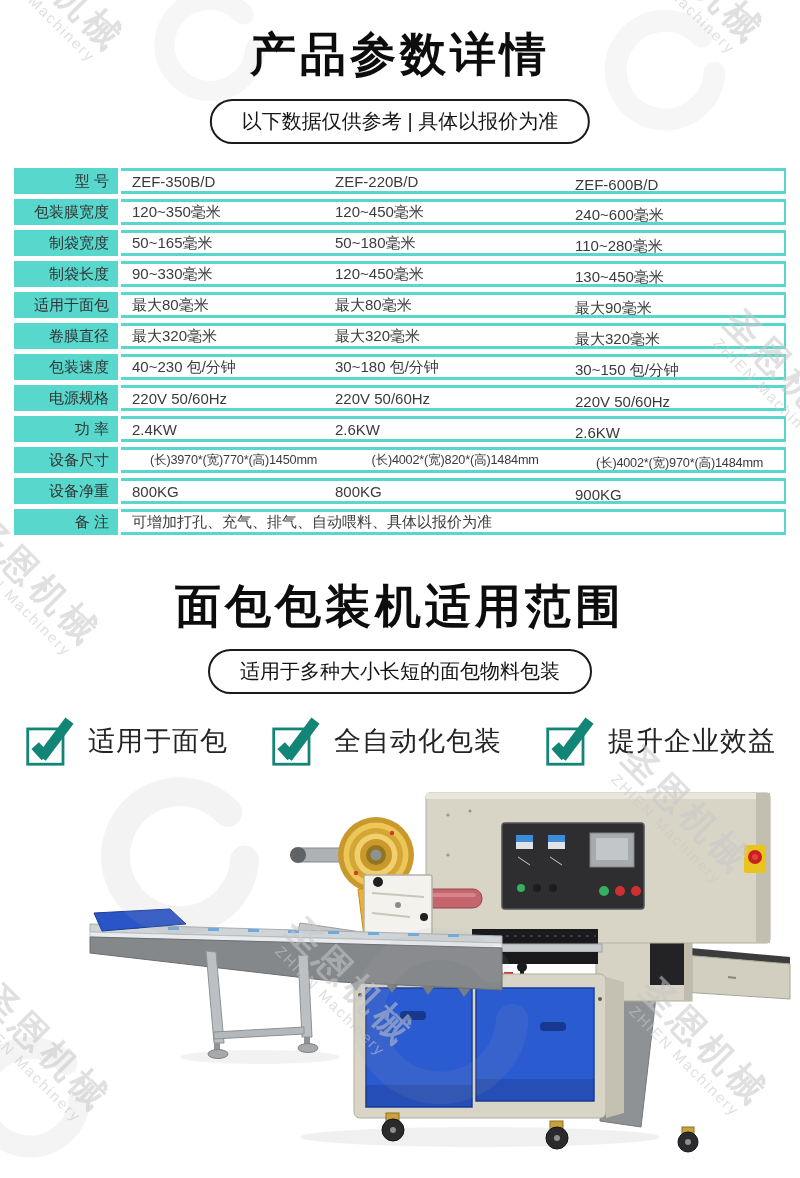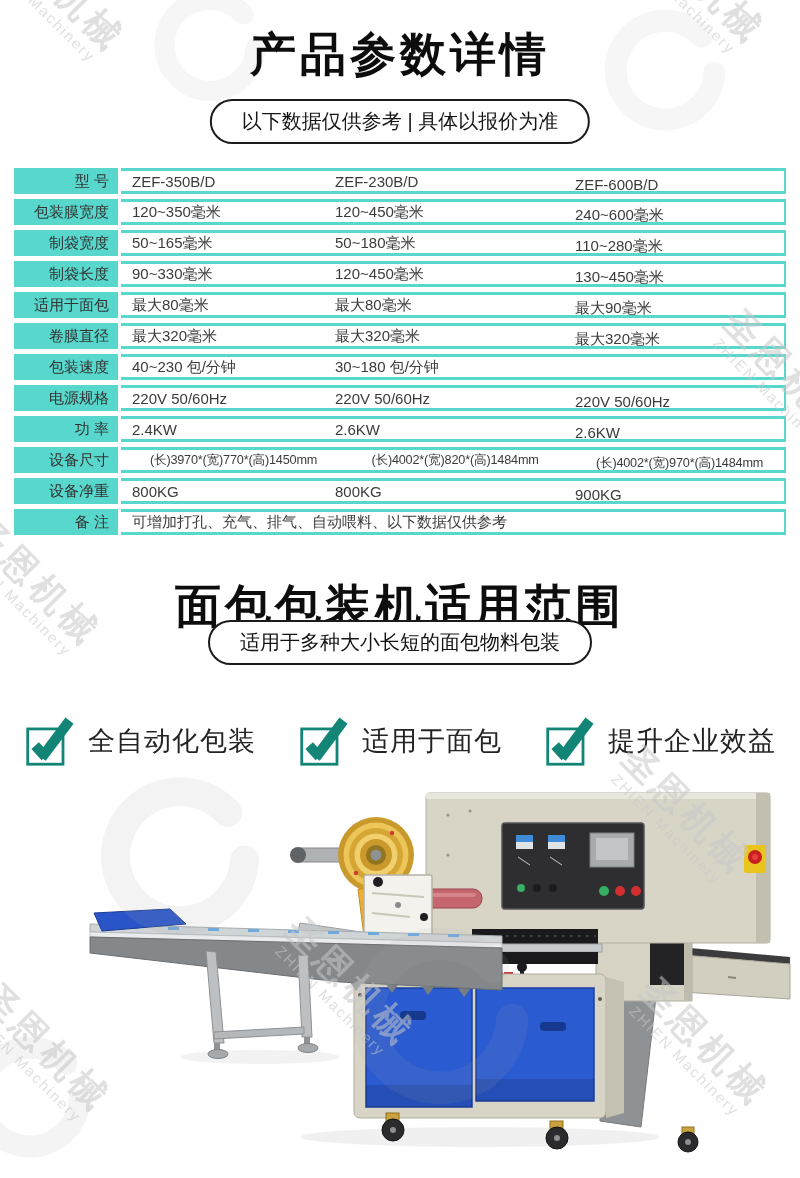--- a/index.html
+++ b/index.html
@@ -7,21 +7,21 @@
         font-family:"Liberation Sans","DejaVu Sans",sans-serif;}
   
   .big-title{position:absolute;left:0;right:0;text-align:center;
              font-size:46px;font-weight:bold;color:#0d0d0d;letter-spacing:4px;z-index:2;}
   #title1{top:24px;}
   #title2{top:576px;}
   .pill{position:absolute;left:50%;transform:translateX(-50%);
         border:2px solid #1b1b1b;border-radius:28px;padding:7px 30px;
         font-size:20px;color:#141414;white-space:nowrap;background:#fff;z-index:2;}
   #pill1{top:99px;text-align:right;}
-  #pill2{top:620px;}
+  #pill2{top:649px;}
   
   .spec{position:absolute;top:168px;left:14px;width:772px;z-index:2;}
   .row{display:flex;height:26px;margin-bottom:5px;}
   .lbl{width:104px;background:var(--accent,#58d7cd);color:#323232;font-size:15px;
        display:flex;align-items:center;justify-content:flex-end;
        padding-right:9px;box-sizing:border-box;white-space:nowrap;}
   .vals{flex:1;margin-left:3px;background:#fff;box-sizing:border-box;
         border-top:3px solid var(--accent,#58d7cd);
         border-bottom:3px solid var(--accent,#58d7cd);
         border-right:2px solid var(--accent,#58d7cd);
@@ -69,21 +69,21 @@
 
   <div class="big-title" id="title1">产品参数详情</div>
   <div class="pill" id="pill1">以下数据仅供参考 | 具体以报价为准</div>
 
   <div class="spec">
 
     <div class="row">
       <div class="lbl">型 号</div>
       <div class="vals">
         <span class="c c1">ZEF-350B/D</span>
-        <span class="c c2">ZEF-230B/D</span>
+        <span class="c c2">ZEF-220B/D</span>
         <span class="c c3">ZEF-600B/D</span>
       </div>
     </div>
 
     <div class="row">
       <div class="lbl">包装膜宽度</div>
       <div class="vals">
         <span class="c c1">120~350毫米</span>
         <span class="c c2">120~450毫米</span>
         <span class="c c3">240~600毫米</span>
@@ -124,20 +124,21 @@
         <span class="c c2">最大320毫米</span>
         <span class="c c3">最大320毫米</span>
       </div>
     </div>
 
     <div class="row">
       <div class="lbl">包装速度</div>
       <div class="vals">
         <span class="c c1">40~230 包/分钟</span>
         <span class="c c2">30~180 包/分钟</span>
+        <span class="c c3">30~150 包/分钟</span>
       </div>
     </div>
 
     <div class="row">
       <div class="lbl">电源规格</div>
       <div class="vals">
         <span class="c c1">220V 50/60Hz</span>
         <span class="c c2">220V 50/60Hz</span>
         <span class="c c3">220V 50/60Hz</span>
       </div>
@@ -166,45 +167,45 @@
       <div class="vals">
         <span class="c c1">800KG</span>
         <span class="c c2">800KG</span>
         <span class="c c3">900KG</span>
       </div>
     </div>
 
     <div class="row note-row">
       <div class="lbl">备 注</div>
       <div class="vals">
-        <span class="c c1">可增加打孔、充气、排气、自动喂料、以下数据仅供参考</span>
+        <span class="c c1">可增加打孔、充气、排气、自动喂料、具体以报价为准</span>
       </div>
     </div>
 
   </div>
 
   <div class="big-title" id="title2">面包包装机适用范围</div>
   <div class="pill" id="pill2">适用于多种大小长短的面包物料包装</div>
 
   <div class="features">
     <div class="feature">
       <svg width="52" height="58" viewBox="0 0 56 58">
         <rect x="4" y="16" width="38" height="38" fill="#fff" style="stroke:var(--check,#128577)" stroke-width="3"></rect>
         <line x1="12" y1="34" x2="23" y2="46" style="stroke:var(--check,#128577)" stroke-width="11"></line>
         <line x1="19" y1="47" x2="49" y2="7" style="stroke:var(--check,#128577)" stroke-width="11"></line>
       </svg>
-      <span class="txt">全自动化包装</span>
+      <span class="txt">适用于面包</span>
     </div>
     <div class="feature">
       <svg width="52" height="58" viewBox="0 0 56 58">
         <rect x="4" y="16" width="38" height="38" fill="#fff" style="stroke:var(--check,#128577)" stroke-width="3"></rect>
         <line x1="12" y1="34" x2="23" y2="46" style="stroke:var(--check,#128577)" stroke-width="11"></line>
         <line x1="19" y1="47" x2="49" y2="7" style="stroke:var(--check,#128577)" stroke-width="11"></line>
       </svg>
-      <span class="txt">适用于面包</span>
+      <span class="txt">全自动化包装</span>
     </div>
     <div class="feature">
       <svg width="52" height="58" viewBox="0 0 56 58">
         <rect x="4" y="16" width="38" height="38" fill="#fff" style="stroke:var(--check,#128577)" stroke-width="3"></rect>
         <line x1="12" y1="34" x2="23" y2="46" style="stroke:var(--check,#128577)" stroke-width="11"></line>
         <line x1="19" y1="47" x2="49" y2="7" style="stroke:var(--check,#128577)" stroke-width="11"></line>
       </svg>
       <span class="txt">提升企业效益</span>
     </div>
   </div>

